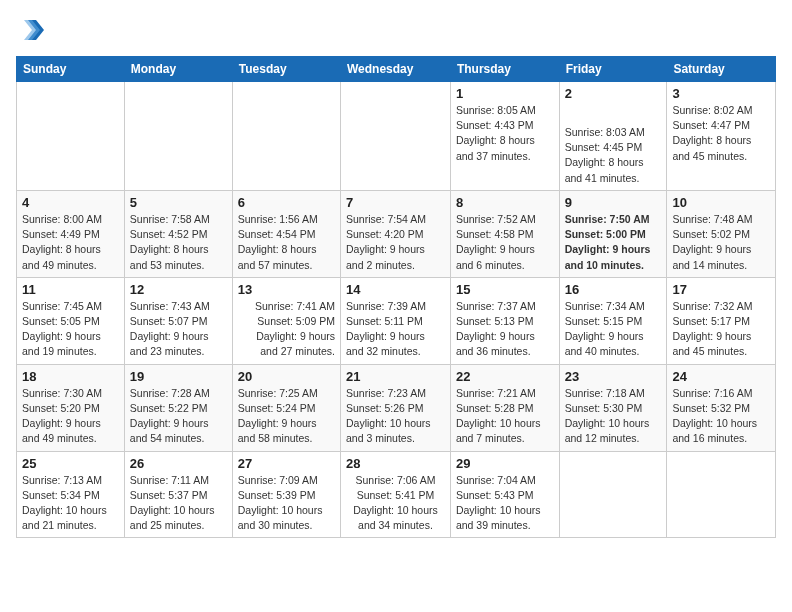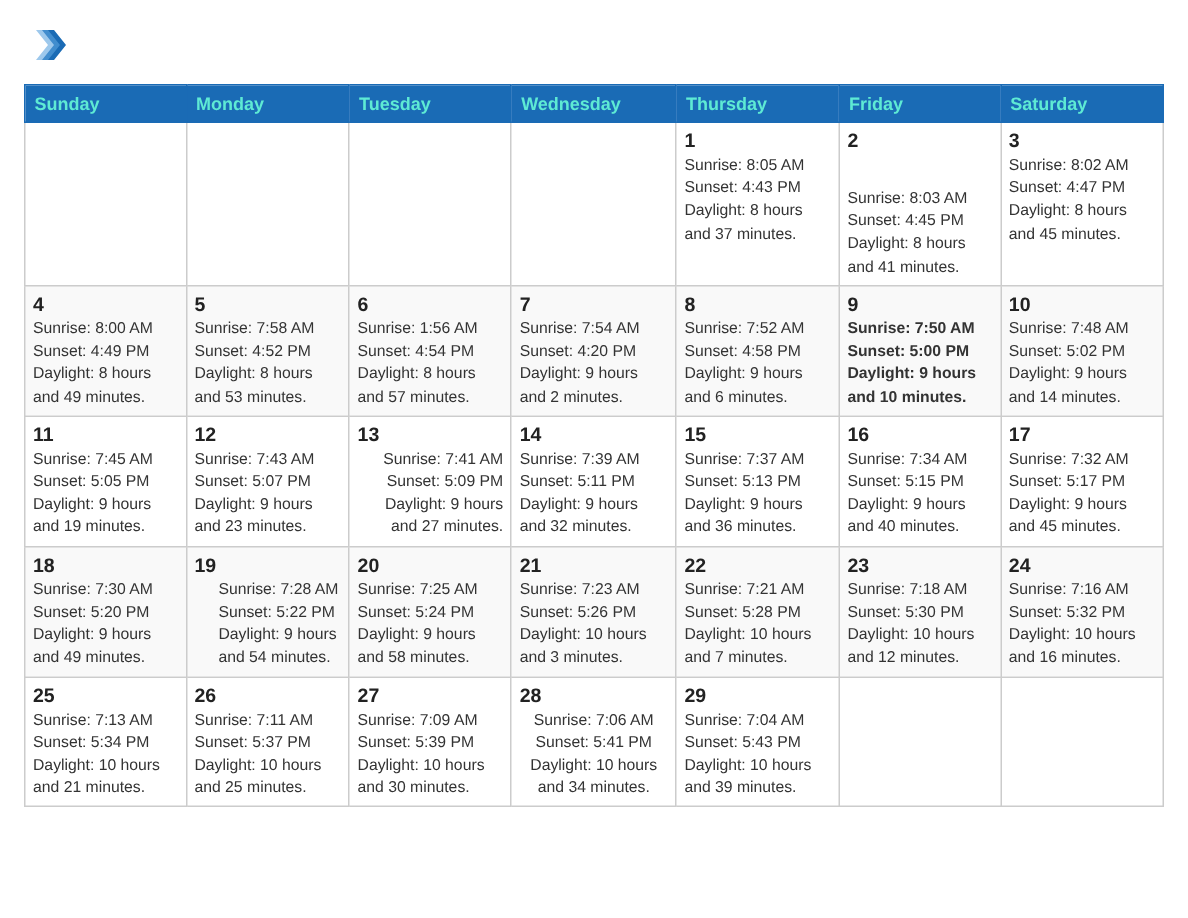--- a/index.html
+++ b/index.html
@@ -46,21 +46,21 @@
       font-size: 16px;
       color: #555;
     }
     .calendar {
       width: 100%;
       border-collapse: collapse;
       font-size: 11px;
     }
     .calendar th {
       background: #1a6bb5;
-      color: #5eead4;
+      color: #ffffff;
       padding: 5px 6px;
       text-align: left;
       font-size: 12px;
       font-weight: bold;
       border: 1px solid #1a6bb5;
     }
     .calendar td {
       border: 1px solid #ccc;
       vertical-align: top;
       padding: 4px 5px;
@@ -251,21 +251,21 @@
       <tr>
         <td>
           <div class="day-number">18</div>
           <div class="day-info" style="white-space: pre-line;">Sunrise: 7:30 AM
 Sunset: 5:20 PM
 Daylight: 9 hours
 and 49 minutes.</div>
         </td>
         <td>
           <div class="day-number">19</div>
-          <div class="day-info" style="white-space: pre-line; margin-left: 16px;">Sunrise: 7:28 AM
+          <div class="day-info" style="white-space: pre-line;">Sunrise: 7:28 AM
 Sunset: 5:22 PM
 Daylight: 9 hours
 and 54 minutes.</div>
         </td>
         <td>
           <div class="day-number">20</div>
           <div class="day-info" style="white-space: pre-line;">Sunrise: 7:25 AM
 Sunset: 5:24 PM
 Daylight: 9 hours
 and 58 minutes.</div>

